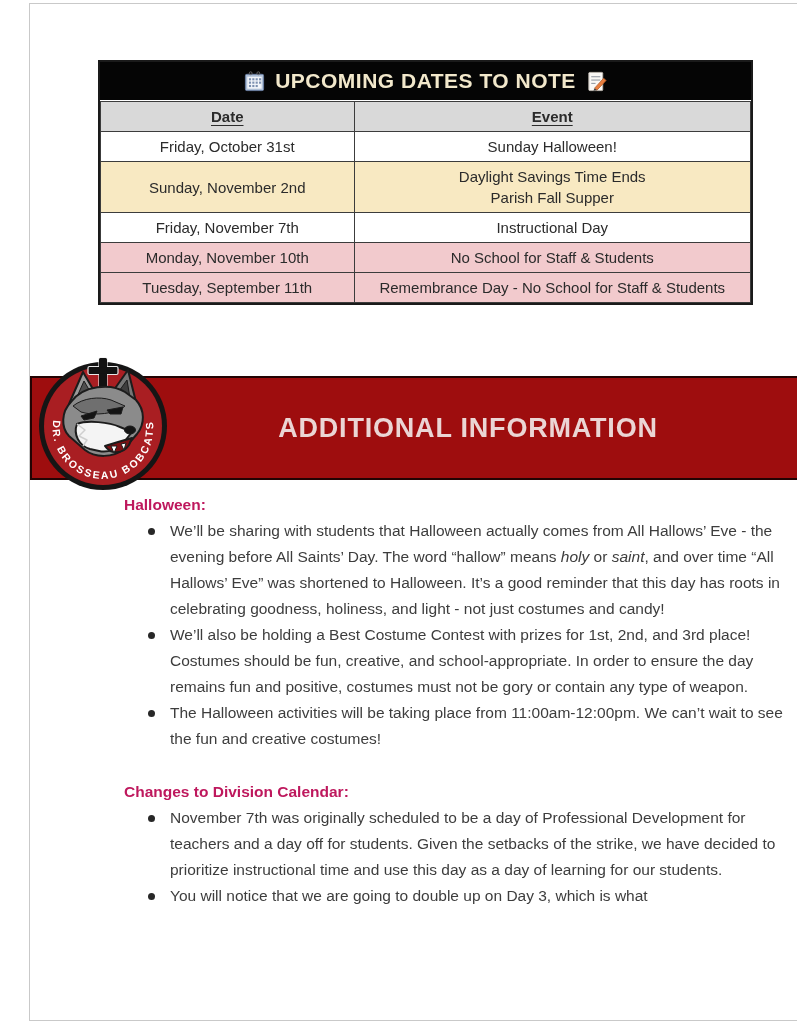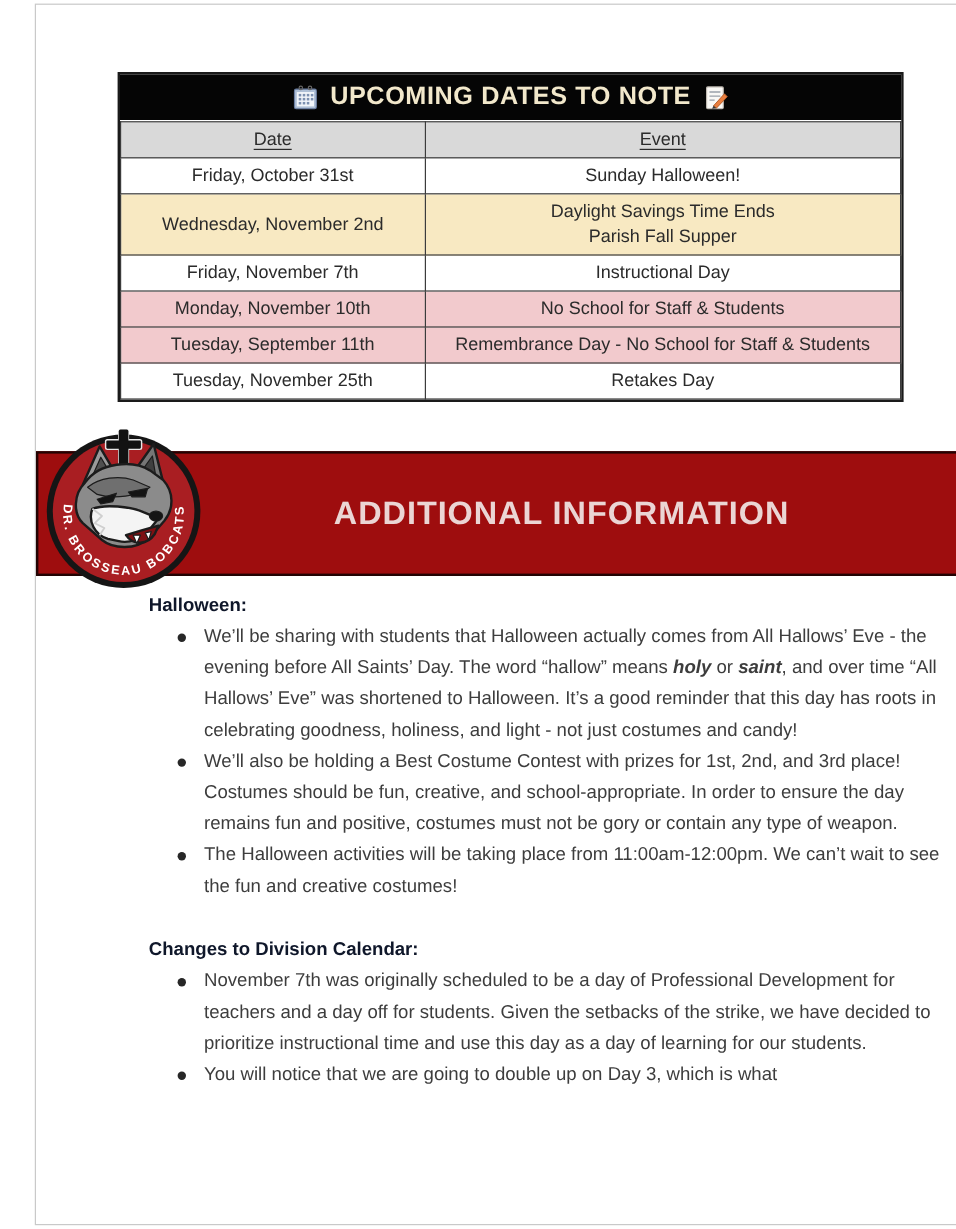--- a/index.html
+++ b/index.html
@@ -51,28 +51,28 @@
   table.dates th, table.dates td {
     border: 1.5px solid #3c3c3c;
     text-align: center;
     font-size: 15px;
     color: #2b2b2b;
     padding: 4px 8px;
     line-height: 21px;
   }
   table.dates thead th {
     background: var(--colhead-bg, #D9D9D9);
-    font-weight: 400;
+    font-weight: 700;
     text-decoration: underline;
     text-underline-offset: 3px;
   }
   tr.hl-cream td { background: var(--row-cream, #F8E9C2); }
   tr.hl-pink  td { background: var(--row-pink, #F2CACD); }
   .seg-b, .b { font-weight: 400; }
-  .seg-i, .i { font-style: italic; font-weight: bold; }
+  .seg-i, .i { font-style: italic; }
 
   
   .banner {
     position: absolute; left: 4px; top: 376px;
     width: 784px; height: 104px;
     background: var(--banner-bg, #9E0D0E);
     border: 2px solid #230303;
     box-sizing: border-box;
     display: flex; align-items: center; justify-content: center;
     padding-left: 92px;
@@ -86,21 +86,21 @@
     position: absolute; left: 7px; top: 354px;
     width: 140px; height: 140px;
   }
 
   
   .content {
     position: absolute; left: 98px; top: 492px; width: 668px;
     font-size: 15.5px; line-height: 26px; color: #3d3d3d;
   }
   .section-heading {
-    font-size: 15.5px; font-weight: 700; color: #0f172a;
+    font-size: 15.5px; font-weight: 700; color: #be185d;
     margin: 0; line-height: 26px;
   }
   .section-heading.second { margin-top: 27px; }
   ul.bullets { list-style: none; margin: 0; padding: 0 0 0 24px; }
   ul.bullets li { display: flex; }
   .dot {
     flex: none; width: 7px; height: 7px; border-radius: 50%;
     background: #272727; margin: 10px 15px 0 0;
   }
   .li-text { flex: 1; }
@@ -152,38 +152,34 @@
           <th>Date</th>
           <th>Event</th>
         </tr>
       </thead>
       <tbody>
         <tr>
           <td>Friday, October 31st</td>
           <td><span>Sunday Halloween!</span></td>
         </tr>
         <tr class="hl-cream">
-          <td>Wednesday, November 2nd</td>
+          <td>Sunday, November 2nd</td>
           <td><span class="seg-b">Daylight Savings Time Ends</span><br><span>Parish Fall Supper</span></td>
         </tr>
         <tr>
           <td>Friday, November 7th</td>
           <td><span>Instructional Day</span></td>
         </tr>
         <tr class="hl-pink">
           <td>Monday, November 10th</td>
           <td><span>No School for Staff &amp; Students</span></td>
         </tr>
         <tr class="hl-pink">
           <td>Tuesday, September 11th</td>
           <td><span class="seg-b">Remembrance Day</span><span> - No School for Staff &amp; Students</span></td>
-        </tr>
-        <tr>
-          <td>Tuesday, November 25th</td>
-          <td><span>Retakes Day</span></td>
         </tr>
       </tbody>
     </table>
   </div>
 
   <div class="banner">
     <h1 class="banner-title">ADDITIONAL INFORMATION</h1>
   </div>
 
   <svg class="logo" viewBox="0 0 140 140">

